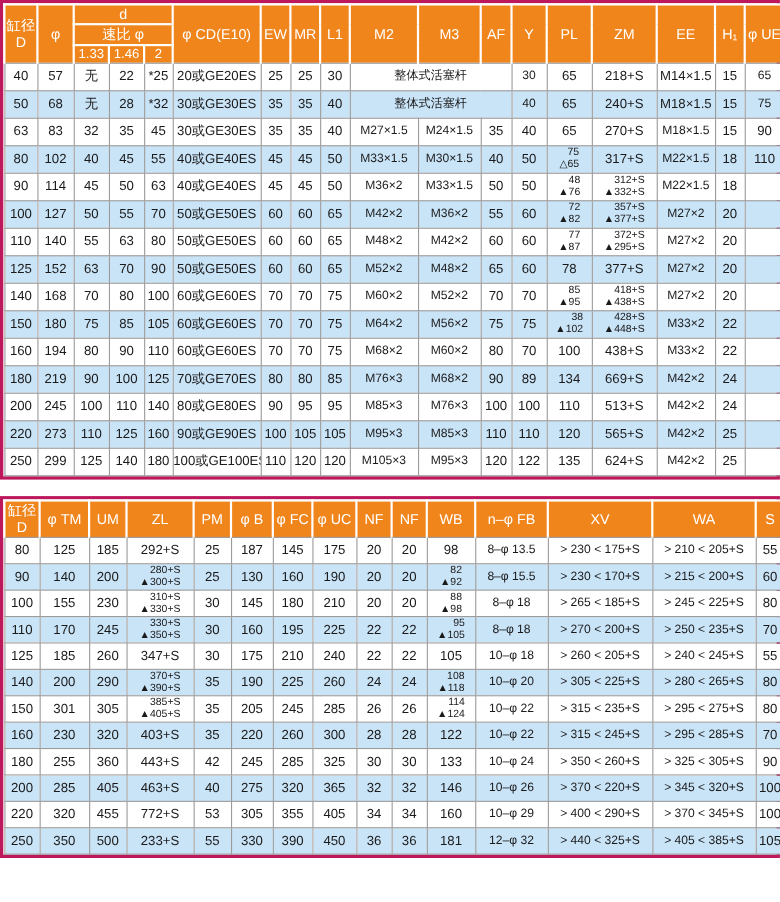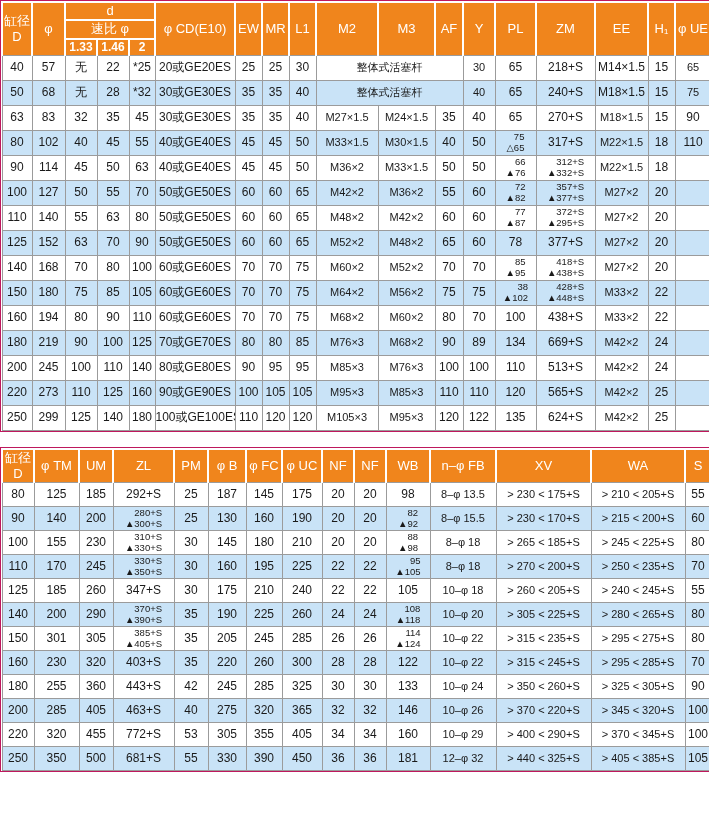--- a/index.html
+++ b/index.html
@@ -3,41 +3,41 @@
 <meta charset="utf-8">
 <style>
   html,body{margin:0;padding:0;}
   body{
     width:709px;
     background:#ffffff;
     font-family:"Liberation Sans","DejaVu Sans",sans-serif;
     color:#1a1a1a;
     -webkit-font-smoothing:antialiased;
   }
-  .tbl-wrap{border:1px solid #be185d;}
+  .tbl-wrap{border:3px solid #be185d;}
   .tbl-wrap.first{margin-bottom:15px;}
   table{
     border-collapse:collapse;
     table-layout:fixed;
     width:707px;
   }
   th{
     background:#F0851C;
     color:#ffffff;
     font-weight:normal;
     font-size:13px;
     padding:0;
     border:2px solid #ffffff;
     border-bottom:1px solid #9b9b9b;
     white-space:pre-line;
     line-height:1.25;
     text-align:center;
     vertical-align:middle;
   }
-  th.hsub{font-size:12px;font-weight:bold;}
+  th.hsub{font-size:12px;}
   td{
     border:1px solid #9b9b9b;
     background:#ffffff;
     text-align:center;
     vertical-align:middle;
     font-size:12px;
     padding:0;
     height:24px;
     line-height:1.1;
     white-space:nowrap;
@@ -194,21 +194,21 @@
           <td>50</td>
           <td>63</td>
           <td>40或GE40ES</td>
           <td>45</td>
           <td>45</td>
           <td>50</td>
           <td>M36×2</td>
           <td>M33×1.5</td>
           <td>50</td>
           <td>50</td>
-          <td><span class="stack"><div>66</div><div>▲76</div></span></td>
+          <td><span class="stack"><div>48</div><div>▲76</div></span></td>
           <td><span class="stack"><div>312+S</div><div>▲332+S</div></span></td>
           <td>M22×1.5</td>
           <td>18</td>
           <td></td>
         </tr>
         <tr class="alt">
           <td>100</td>
           <td>127</td>
           <td>50</td>
           <td>55</td>
@@ -635,21 +635,21 @@
           <td>160</td>
           <td>10–φ 29</td>
           <td>&gt; 400 &lt; 290+S</td>
           <td>&gt; 370 &lt; 345+S</td>
           <td>100</td>
         </tr>
         <tr class="alt">
           <td>250</td>
           <td>350</td>
           <td>500</td>
-          <td>681+S</td>
+          <td>233+S</td>
           <td>55</td>
           <td>330</td>
           <td>390</td>
           <td>450</td>
           <td>36</td>
           <td>36</td>
           <td>181</td>
           <td>12–φ 32</td>
           <td>&gt; 440 &lt; 325+S</td>
           <td>&gt; 405 &lt; 385+S</td>

